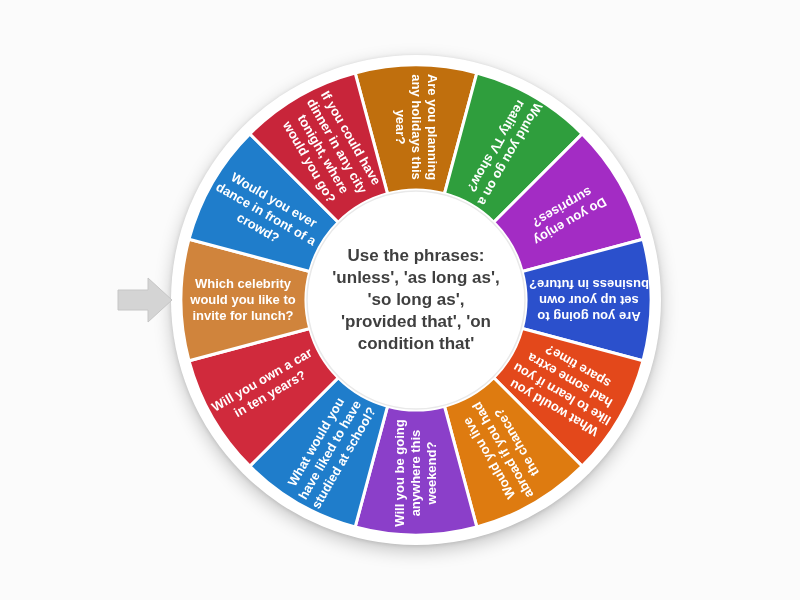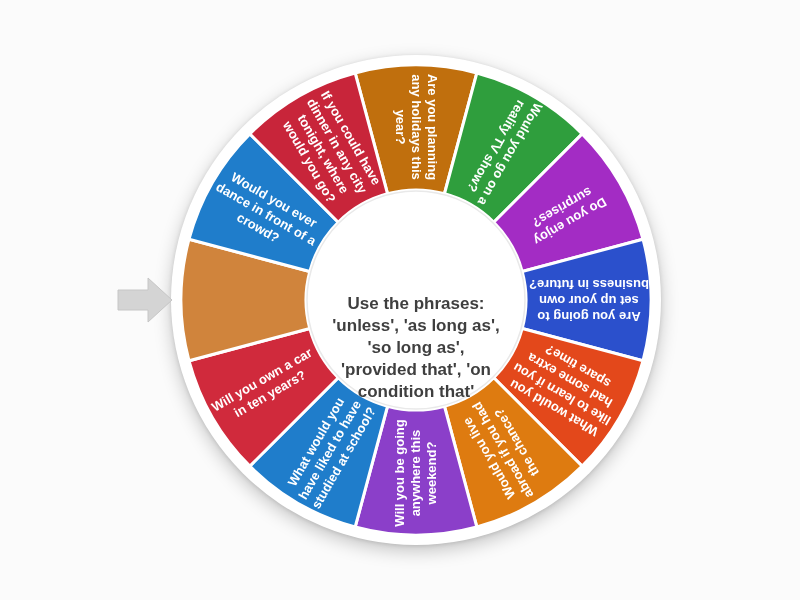--- a/index.html
+++ b/index.html
@@ -18,21 +18,21 @@
   .label-layer{position:absolute;left:0;top:0;width:800px;height:600px;pointer-events:none;}
   .seg-label{
     position:absolute;width:122px;
     font-weight:bold;font-size:13px;line-height:1.22;
     color:#ffffff;text-align:center;pointer-events:none;
   }
   .center-label{
     position:absolute;left:416px;top:300px;width:176px;
     transform:translate(-50%,-50%);
     font-weight:bold;font-size:17px;line-height:1.3;
-    color:#3f3f3f;text-align:center;pointer-events:none;margin-top:48px;
+    color:#3f3f3f;text-align:center;pointer-events:none;
   }
 </style>
 </head>
 <body style="background: rgb(251, 251, 251);">
 
 <div class="stage">
 
   <div class="disc"></div>
 
   <svg class="wheel-svg" xmlns="http://www.w3.org/2000/svg">
@@ -61,17 +61,18 @@
     <div class="center-label">Use the phrases: 'unless', 'as long as', 'so long as', 'provided that', 'on condition that'</div>
   <div class="seg-label" style="left: 416px; top: 127px; transform: translate(-50%, -50%) rotate(90deg); color: rgb(255, 255, 255);">Are you planning any holidays this year?</div>
       <div class="seg-label" style="left: 502.5px; top: 150.18px; transform: translate(-50%, -50%) rotate(120deg); color: rgb(255, 255, 255);">Would you go on a reality TV show?</div>
       <div class="seg-label" style="left: 565.82px; top: 213.5px; transform: translate(-50%, -50%) rotate(150deg); color: rgb(255, 255, 255);">Do you enjoy surprises?</div>
       <div class="seg-label" style="left: 589px; top: 300px; transform: translate(-50%, -50%) rotate(180deg); color: rgb(255, 255, 255);">Are you going to set up your own business in future?</div>
       <div class="seg-label" style="left: 565.82px; top: 386.5px; transform: translate(-50%, -50%) rotate(210deg); color: rgb(255, 255, 255);">What would you like to learn if you had some extra spare time?</div>
       <div class="seg-label" style="left: 502.5px; top: 449.82px; transform: translate(-50%, -50%) rotate(240deg); color: rgb(255, 255, 255);">Would you live abroad if you had the chance?</div>
       <div class="seg-label" style="left: 416px; top: 473px; transform: translate(-50%, -50%) rotate(270deg); color: rgb(255, 255, 255);">Will you be going anywhere this weekend?</div>
       <div class="seg-label" style="left: 329.5px; top: 449.82px; transform: translate(-50%, -50%) rotate(300deg); color: rgb(255, 255, 255);">What would you have liked to have studied at school?</div>
       <div class="seg-label" style="left: 266.18px; top: 386.5px; transform: translate(-50%, -50%) rotate(330deg); color: rgb(255, 255, 255);">Will you own a car in ten years?</div>
+      <div class="seg-label" style="left: 243px; top: 300px; transform: translate(-50%, -50%) rotate(0deg); color: rgb(255, 255, 255);">Which celebrity would you like to invite for lunch?</div>
       <div class="seg-label" style="left: 266.18px; top: 213.5px; transform: translate(-50%, -50%) rotate(30deg); color: rgb(255, 255, 255);">Would you ever dance in front of a crowd?</div>
       <div class="seg-label" style="left: 329.5px; top: 150.18px; transform: translate(-50%, -50%) rotate(60deg); color: rgb(255, 255, 255);">If you could have dinner in any city tonight, where would you go?</div>
     </div>
 
 </div>
 
 </body></html>

